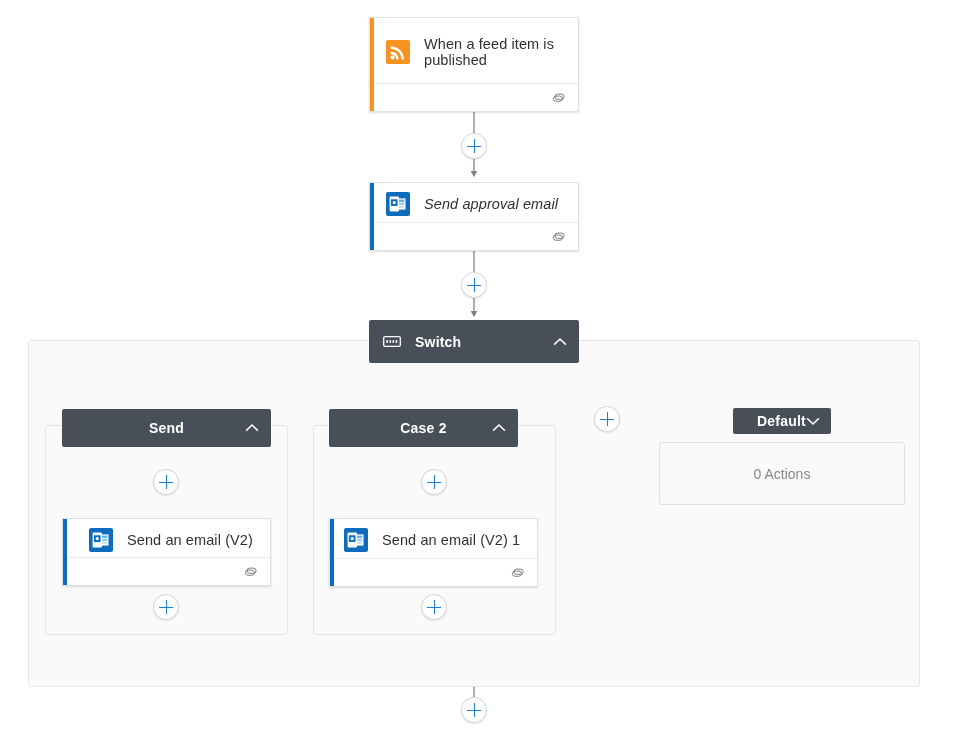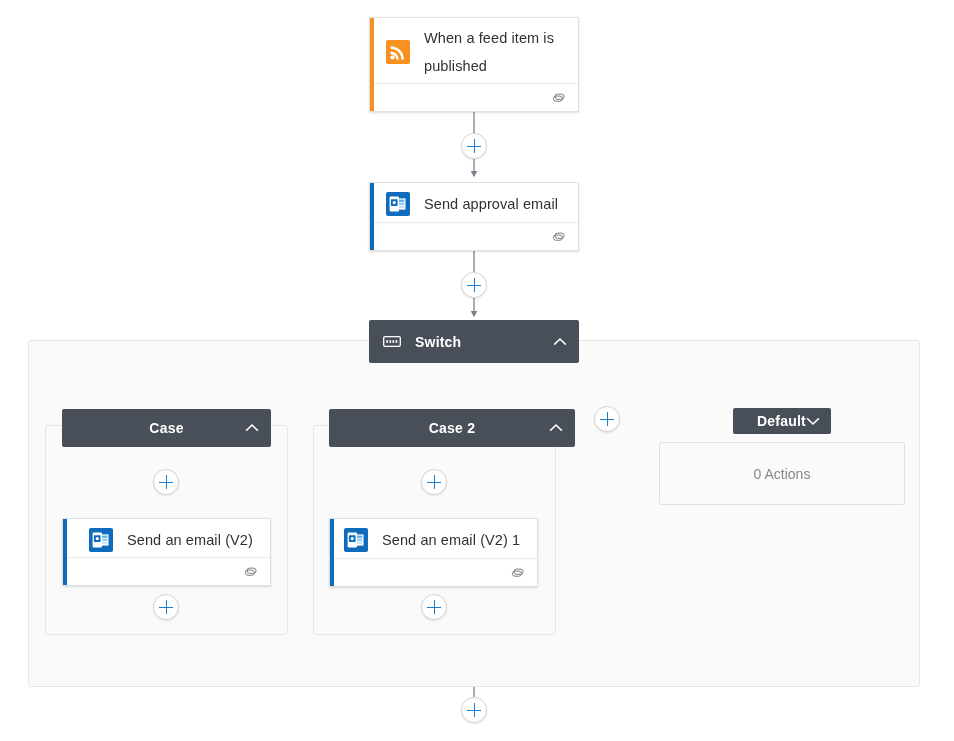--- a/index.html
+++ b/index.html
@@ -48,21 +48,21 @@
   }
   .card .card-icon {
     flex: 0 0 auto;
     width: 24px; height: 24px;
     margin-right: 14px;
     border-radius: 2px;
     position: relative;
   }
   .card .card-title {
     font-size: 14.5px;
-    line-height: 28px;
+    line-height: 16px;
     color: #323130;
     letter-spacing: .1px;
   }
   .card .card-foot {
     position: absolute;
     left: 4px; right: 0; bottom: 0;
     height: 28px;
     border-top: 1px solid #eaeaea;
     display: flex;
     align-items: center;
@@ -221,21 +221,21 @@
         <path d="M7.4,3.2 h4.4 a2.9,2.9 0 0 1 0,5.8 h-4.4 a2.9,2.9 0 0 1 0,-5.8 z" fill="none" stroke="#7a7a7a" stroke-width="1.1"></path>
         <path d="M5.6,5.4 h4.4 a2.9,2.9 0 0 1 0,5.8 h-4.4 a2.9,2.9 0 0 1 0,-5.8 z" fill="none" stroke="#7a7a7a" stroke-width="1.1"></path>
       </svg>
     </div>
   </div>
 
   <div class="plus" style="left:461px; top:133px;"></div>
 
   <div class="card" id="send-approval-card" style="left:369px; top:182px; width:210px; height:69px;">
     <div class="accent" style="background:#0f6cbd;"></div>
-    <div class="card-head" style="height:41px;">
+    <div class="card-head" style="height:41px;font-style:italic;">
       <div class="card-icon icon-outlook">
         <svg width="20" height="20" viewBox="0 0 20 20" xmlns="http://www.w3.org/2000/svg">
           <rect x="8.2" y="4.4" width="9.3" height="11.2" fill="#ffffff"></rect>
           <rect x="9.4" y="5.6" width="6.9" height="2.2" fill="#5bb0e8"></rect>
           <rect x="9.4" y="8.6" width="6.9" height="2.2" fill="#8ec9f0"></rect>
           <rect x="9.4" y="11.6" width="6.9" height="2.4" fill="#c9e4f8"></rect>
           <rect x="1.6" y="2.6" width="9.4" height="14.8" rx="1" fill="#ffffff"></rect>
           <rect x="2.9" y="5.2" width="6.7" height="6.7" rx="0.6" fill="#0f6cbd"></rect>
           <circle cx="6.25" cy="8.55" r="1.6" fill="#ffffff"></circle>
         </svg>
@@ -263,21 +263,21 @@
       <rect x="12.6" y="4.2" width="1.7" height="2.6" fill="#ffffff"></rect>
     </svg>
     <span class="scope-title">Switch</span>
     <svg class="chev" viewBox="0 0 14 10" xmlns="http://www.w3.org/2000/svg">
       <path d="M1.2,7.6 L7,2 L12.8,7.6" fill="none" stroke="#ffffff" stroke-width="1.5"></path>
     </svg>
   </div>
 
   <div class="case-box" style="left:45px; top:425px; width:243px; height:210px;"></div>
   <div class="scope-head case-head" style="left:62px; top:409px; width:209px; height:38px;">
-    <span class="scope-title">Case</span>
+    <span class="scope-title">Send</span>
     <svg class="chev" viewBox="0 0 14 10" xmlns="http://www.w3.org/2000/svg">
       <path d="M1.2,7.6 L7,2 L12.8,7.6" fill="none" stroke="#ffffff" stroke-width="1.5"></path>
     </svg>
   </div>
   <div class="plus" style="left:153px; top:469px;"></div>
 
   <div class="card" style="left:62px; top:518px; width:209px; height:68px;">
     <div class="accent" style="background:#0f6cbd;"></div>
     <div class="card-head" style="height:41px; padding-left:26px;">
       <div class="card-icon icon-outlook">
@@ -296,21 +296,21 @@
     <div class="card-foot">
       <svg class="conn-glyph" viewBox="0 0 18 14" xmlns="http://www.w3.org/2000/svg">
         <path d="M7.4,3.2 h4.4 a2.9,2.9 0 0 1 0,5.8 h-4.4 a2.9,2.9 0 0 1 0,-5.8 z" fill="none" stroke="#7a7a7a" stroke-width="1.1"></path>
         <path d="M5.6,5.4 h4.4 a2.9,2.9 0 0 1 0,5.8 h-4.4 a2.9,2.9 0 0 1 0,-5.8 z" fill="none" stroke="#7a7a7a" stroke-width="1.1"></path>
       </svg>
     </div>
   </div>
   <div class="plus" style="left:153px; top:594px;"></div>
 
   <div class="case-box" style="left:313px; top:425px; width:243px; height:210px;"></div>
-  <div class="scope-head case-head" style="left:329px; top:409px; width:246px; height:38px;">
+  <div class="scope-head case-head" style="left:329px; top:409px; width:189px; height:38px;">
     <span class="scope-title">Case 2</span>
     <svg class="chev" viewBox="0 0 14 10" xmlns="http://www.w3.org/2000/svg">
       <path d="M1.2,7.6 L7,2 L12.8,7.6" fill="none" stroke="#ffffff" stroke-width="1.5"></path>
     </svg>
   </div>
   <div class="plus" style="left:421px; top:469px;"></div>
 
   <div class="card" style="left:329px; top:518px; width:209px; height:69px;">
     <div class="accent" style="background:#0f6cbd;"></div>
     <div class="card-head" style="height:41px; padding-left:14px;">

